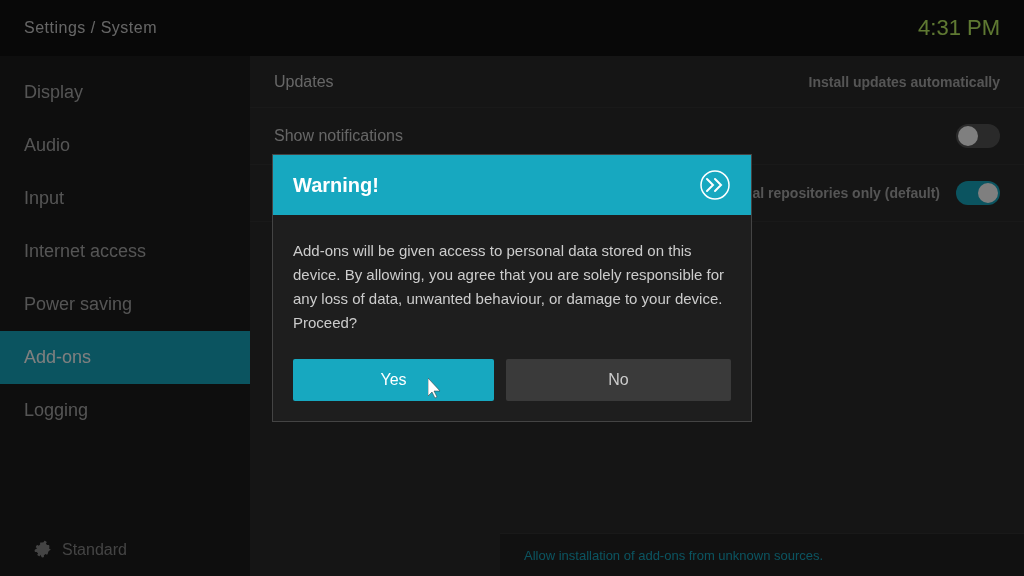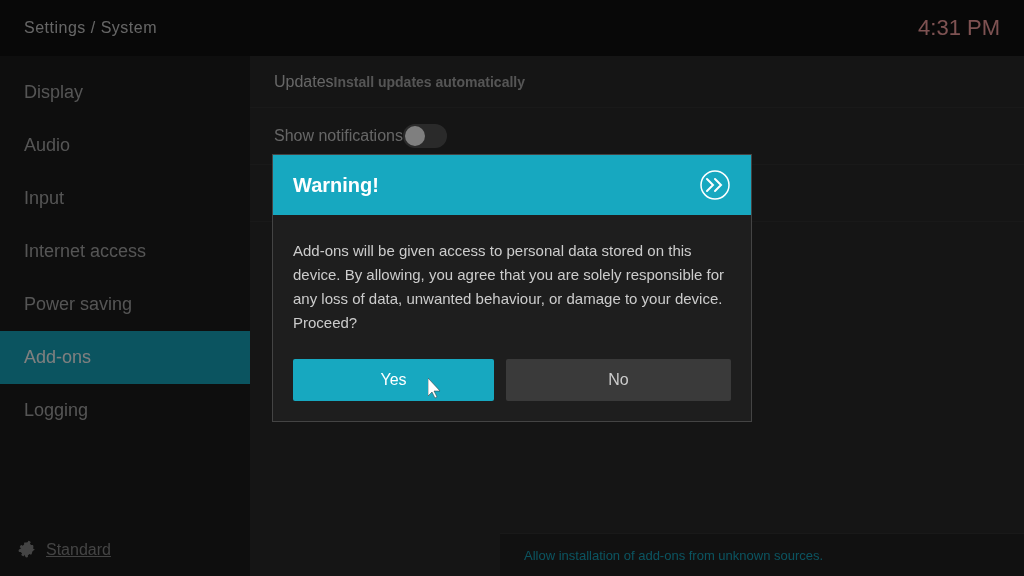--- a/index.html
+++ b/index.html
@@ -26,21 +26,21 @@
     }
     .header-title {
       font-size: 16px;
       font-weight: 300;
       color: #cccccc;
       letter-spacing: 0.5px;
     }
     .header-time {
       font-size: 22px;
       font-weight: 300;
-      color: #fca5a5;
+      color: #bef264;
     }
 
     
     .sidebar {
       position: absolute;
       top: 56px; left: 0;
       width: 250px;
       bottom: 0;
       background: #1c1c1c;
       display: flex;
@@ -55,27 +55,26 @@
       font-size: 18px;
       font-weight: 400;
       color: #aaaaaa;
       cursor: pointer;
     }
     .sidebar-item.active {
       background: #17a8c0;
       color: #ffffff;
     }
     .sidebar-footer {
-      padding: 16px 16px;
+      padding: 16px 32px;
       display: flex;
       align-items: center;
       gap: 10px;
       color: #888888;
       font-size: 16px;
-      text-decoration: underline;
     }
     .gear-icon {
       width: 20px;
       height: 20px;
     }
 
     
     .main {
       position: absolute;
       top: 56px; left: 250px;
@@ -90,20 +89,21 @@
       font-size: 14px;
       color: #aaaaaa;
       text-align: center;
       border-bottom: 1px solid #444444;
     }
 
     
     .settings-row {
       display: flex;
       align-items: center;
+      justify-content: space-between;
       padding: 16px 24px;
       border-bottom: 1px solid #333333;
       min-height: 52px;
     }
     .settings-row-label {
       font-size: 16px;
       color: #cccccc;
     }
     .settings-row-value {
       font-size: 14px;

